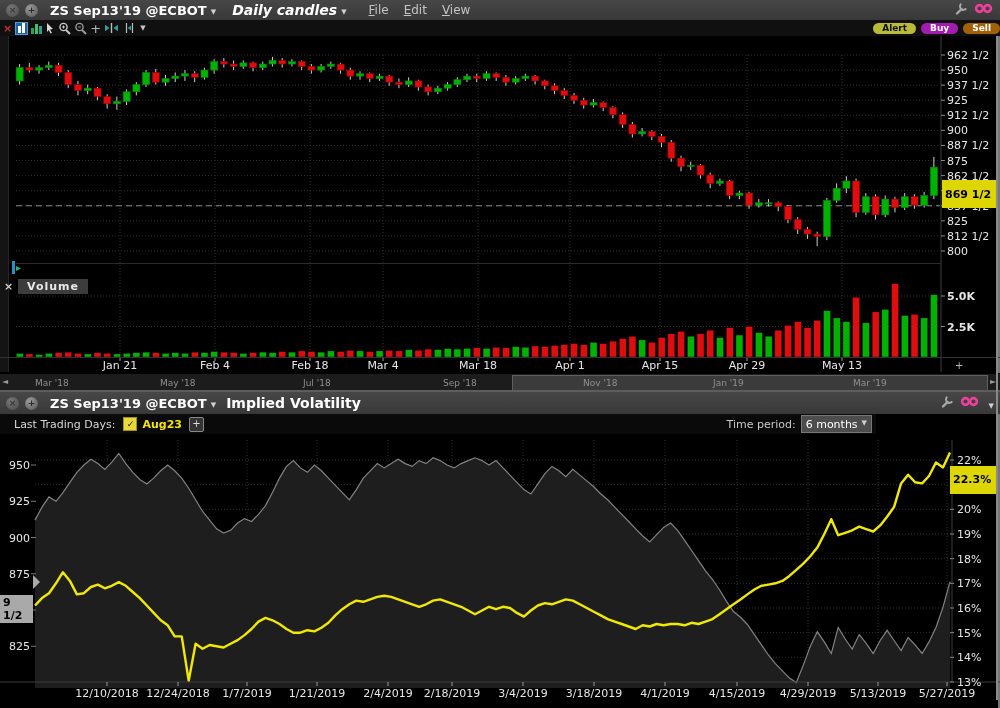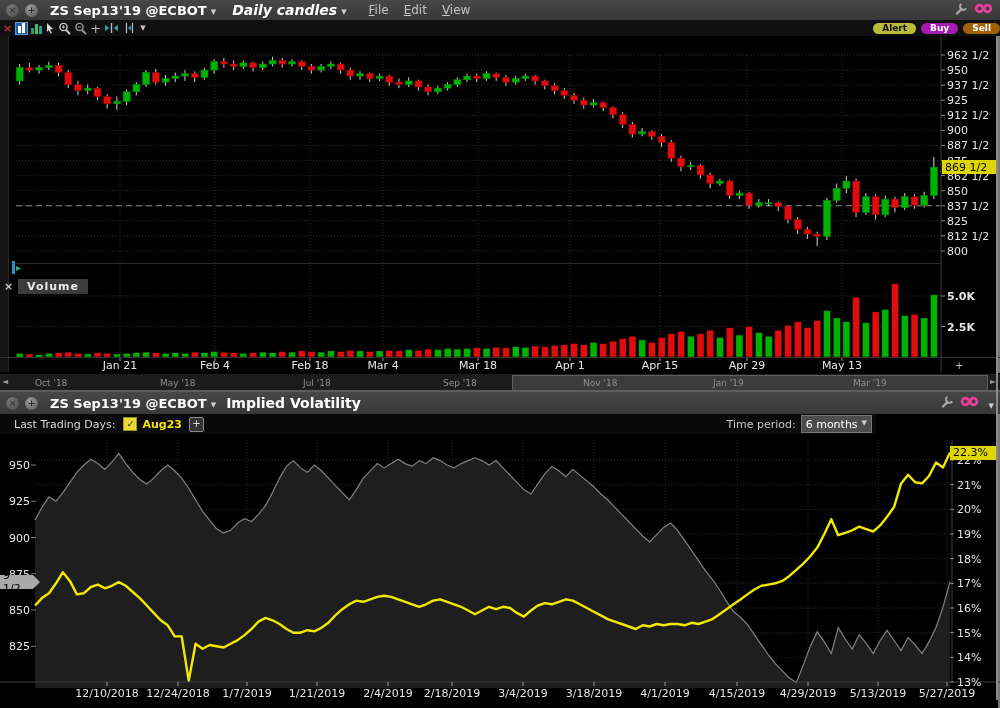--- a/index.html
+++ b/index.html
@@ -18,21 +18,21 @@
   .menu-item{display:inline-block;font-size:12px;color:#c4c4c4;}
   .menu-item::first-letter{text-decoration:underline;}
   .spacer{flex:1;}
   .tb-icon{flex:0 0 auto;margin-right:6px;}
   .toolbar{position:absolute;left:0;top:20px;width:1000px;height:16px;background:#101010;display:flex;align-items:center;}
   .tool{height:13px;display:flex;align-items:center;justify-content:center;margin-left:3px;flex:0 0 auto;}
   .pill{height:11px;border-radius:7px;font-size:9px;font-weight:bold;display:flex;align-items:center;
     justify-content:center;padding:0 9px;margin-left:5px;flex:0 0 auto;}
   .chartsvg{position:absolute;left:0;display:block;}
   svg text{font-family:"DejaVu Sans","Liberation Sans",sans-serif;}
-  .tag{position:absolute;font-size:11px;font-weight:normal;color:#000;display:flex;align-items:center;padding:0 3px;height:14px;box-sizing:border-box;}
+  .tag{position:absolute;font-size:11px;font-weight:bold;color:#000;display:flex;align-items:center;padding:0 3px;height:28px;box-sizing:border-box;margin-top:20px;}
   .tag.yellow{background:#ded600;}
   .tag.gray{background:#a9a9a9;}
   #volume-chip{position:absolute;left:18px;top:279px;background:#3c3c3c;color:#e8e8e8;font-size:11px;
     font-weight:bold;padding:1px 9px;letter-spacing:1px;text-align:right;}
   #volume-close{position:absolute;left:4px;top:280px;color:#cfcfcf;font-size:11px;font-weight:bold;}
   #timeline{position:absolute;left:0;top:373px;width:1000px;height:17px;background:#1c1c1c;border-top:1px solid #000;}
   #timeline .tl-handle{position:absolute;top:1px;height:14px;background:#3b3b3b;border:1px solid #5f5f5f;}
   .tl-label{position:absolute;top:4px;font-size:9px;color:#8f8f8f;white-space:nowrap;}
   .tl-arrow{position:absolute;top:3px;font-size:8px;color:#9a9a9a;}
   #divider{position:absolute;left:0;top:390px;width:1000px;height:2px;background:#5d5d5d;}
@@ -511,21 +511,21 @@
 
   <span id="volume-close">×</span>
   <div id="volume-chip">Volume</div>
 
   <div class="tag yellow" style="left: 942px; top: 160.158px; width: 55px;" id="last-price-tag">869 1/2</div>
 
   <div id="timeline">
     <div class="tl-handle" style="left: 512px; width: 474px;"></div>
     <span class="tl-arrow" style="left:2px;">◄</span>
     <span class="tl-arrow" style="left:990px;">►</span>
-  <span class="tl-label" style="left: 35px;">Oct '18</span>
+  <span class="tl-label" style="left: 35px;">Mar '18</span>
       <span class="tl-label" style="left: 160px;">May '18</span>
       <span class="tl-label" style="left: 303px;">Jul '18</span>
       <span class="tl-label" style="left: 443px;">Sep '18</span>
       <span class="tl-label" style="left: 583px;">Nov '18</span>
       <span class="tl-label" style="left: 713px;">Jan '19</span>
       <span class="tl-label" style="left: 853px;">Mar '19</span>
     </div>
 
   <div id="divider"></div>
 

